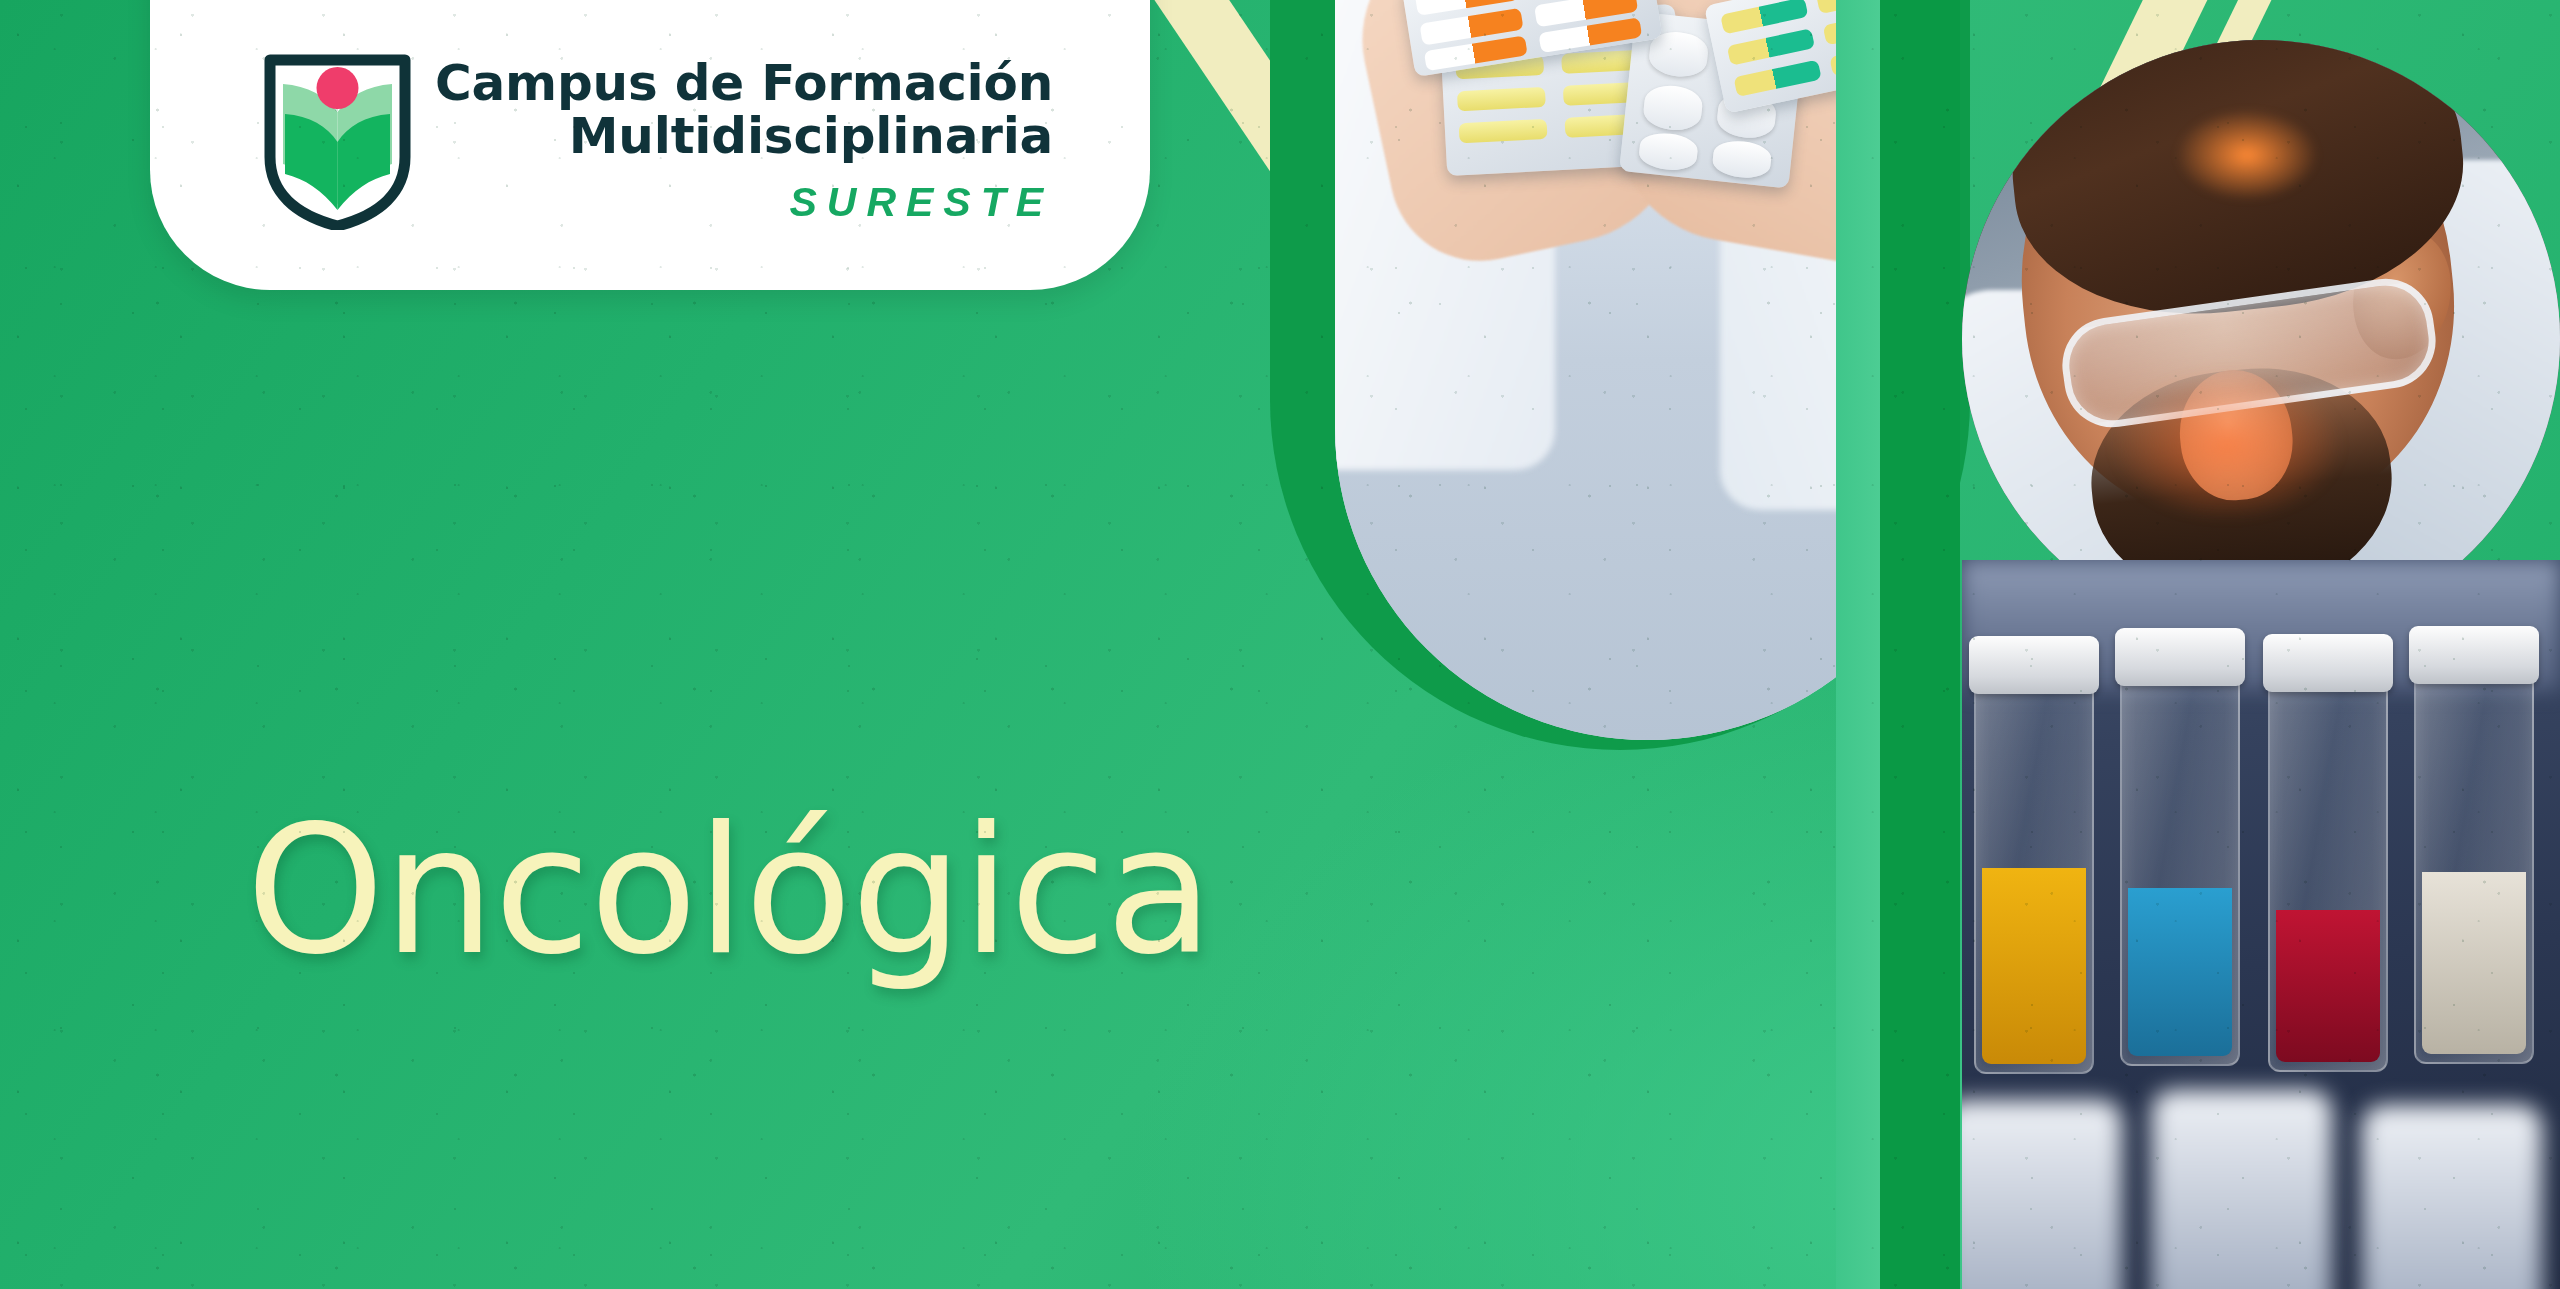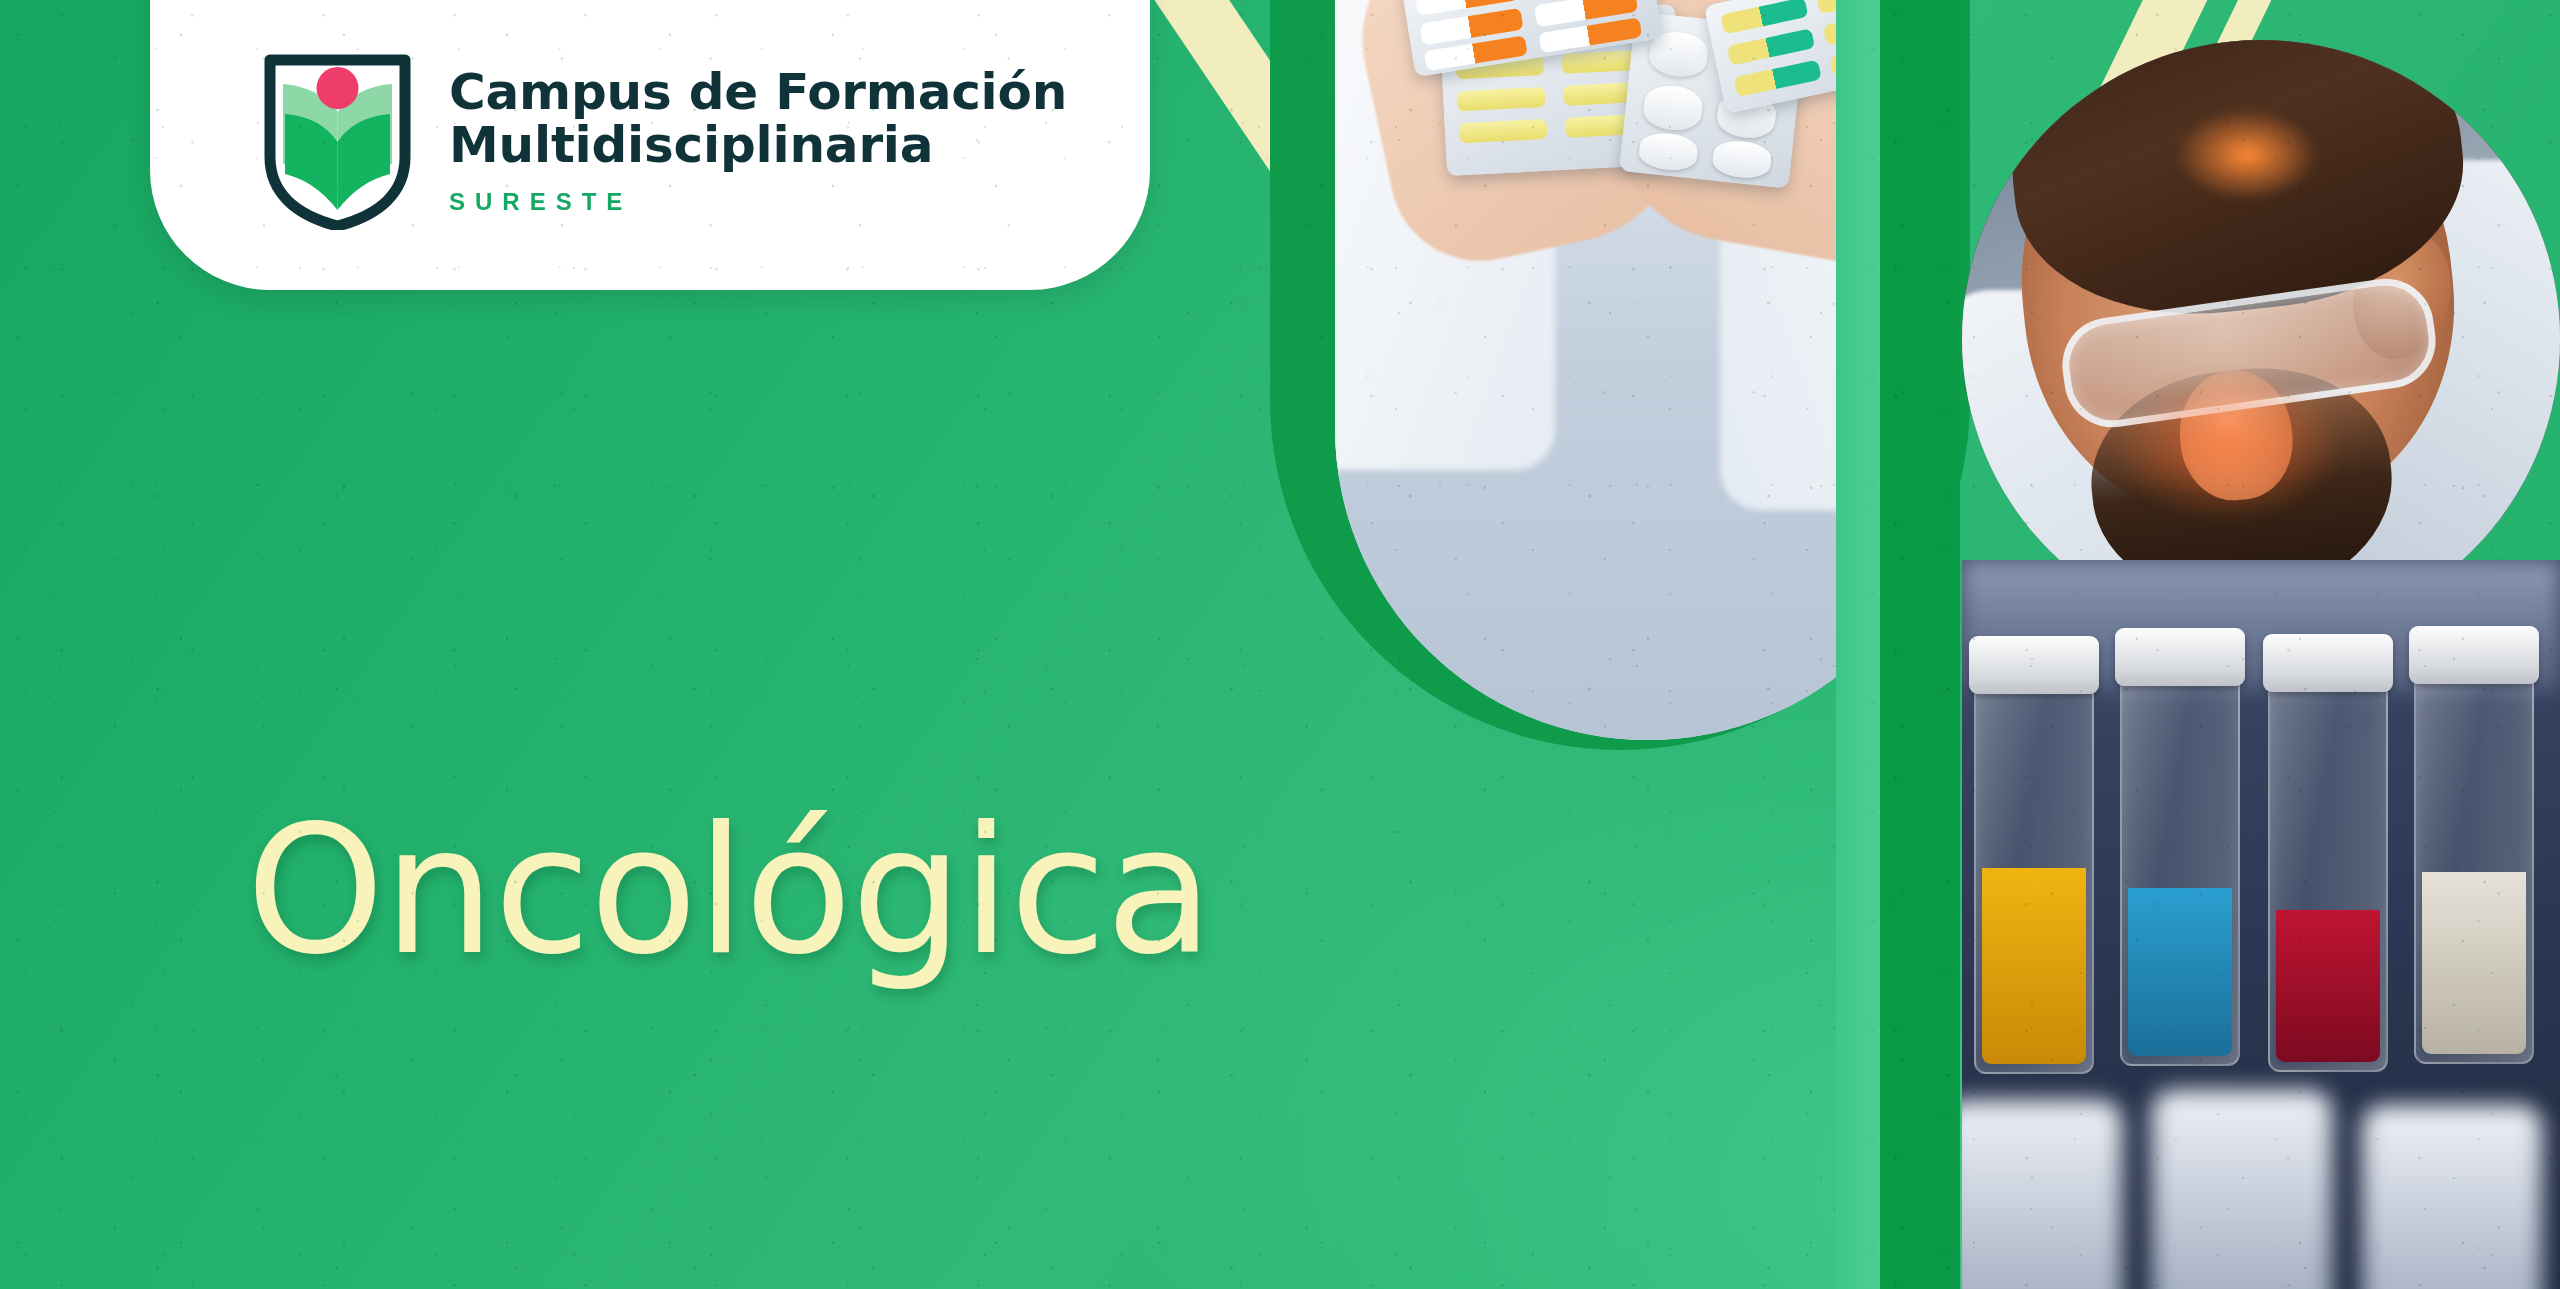--- a/index.html
+++ b/index.html
@@ -157,30 +157,30 @@
   .bfill{position:absolute;left:6px;bottom:8px;width:calc(100% - 12px);border-radius:0 0 9px 9px;}
   .photo-bottles .front{position:absolute;bottom:-70px;width:180px;height:240px;border-radius:22px;
     filter:blur(11px);background:linear-gradient(180deg,#eef1f6,#9aa6bb);}
 
   
   .logo-card{
     position:absolute;left:150px;top:-180px;width:1000px;height:470px;
     background:#ffffff;border-radius:0 0 120px 120px;
     box-shadow:0 10px 26px rgba(0,0,0,.10);
   }
-  .logo-row{position:absolute;left:110px;bottom:60px;display:flex;align-items:center;gap:34px;}
+  .logo-row{position:absolute;left:110px;bottom:60px;display:flex;align-items:center;gap:20px;text-align:right;}
   .shield{width:155px;height:178px;flex:0 0 auto;}
   .logo-text{display:flex;flex-direction:column;}
   .logo-line{
     font-family:"DejaVu Sans", sans-serif;
     font-weight:700;font-size:50px;line-height:1.06;color:#10333a;letter-spacing:-.2px;
   }
   .logo-sub{
     margin-top:16px;font-family:"Liberation Sans", sans-serif;font-weight:700;
-    font-size:24px;letter-spacing:10px;color:#16a862;
+    font-size:41px;letter-spacing:10px;color:#16a862;font-style:italic;
   }
 
   
   .headline{position:absolute;left:240px;top:800px;width:1560px;}
   .title{
     font-family:"DejaVu Sans", sans-serif;
     font-weight:700;font-size:208px;line-height:.92;color:#ffffff;
     letter-spacing:-3px;
     text-shadow:4px 9px 14px rgba(0,70,35,.30);
     margin:0;

